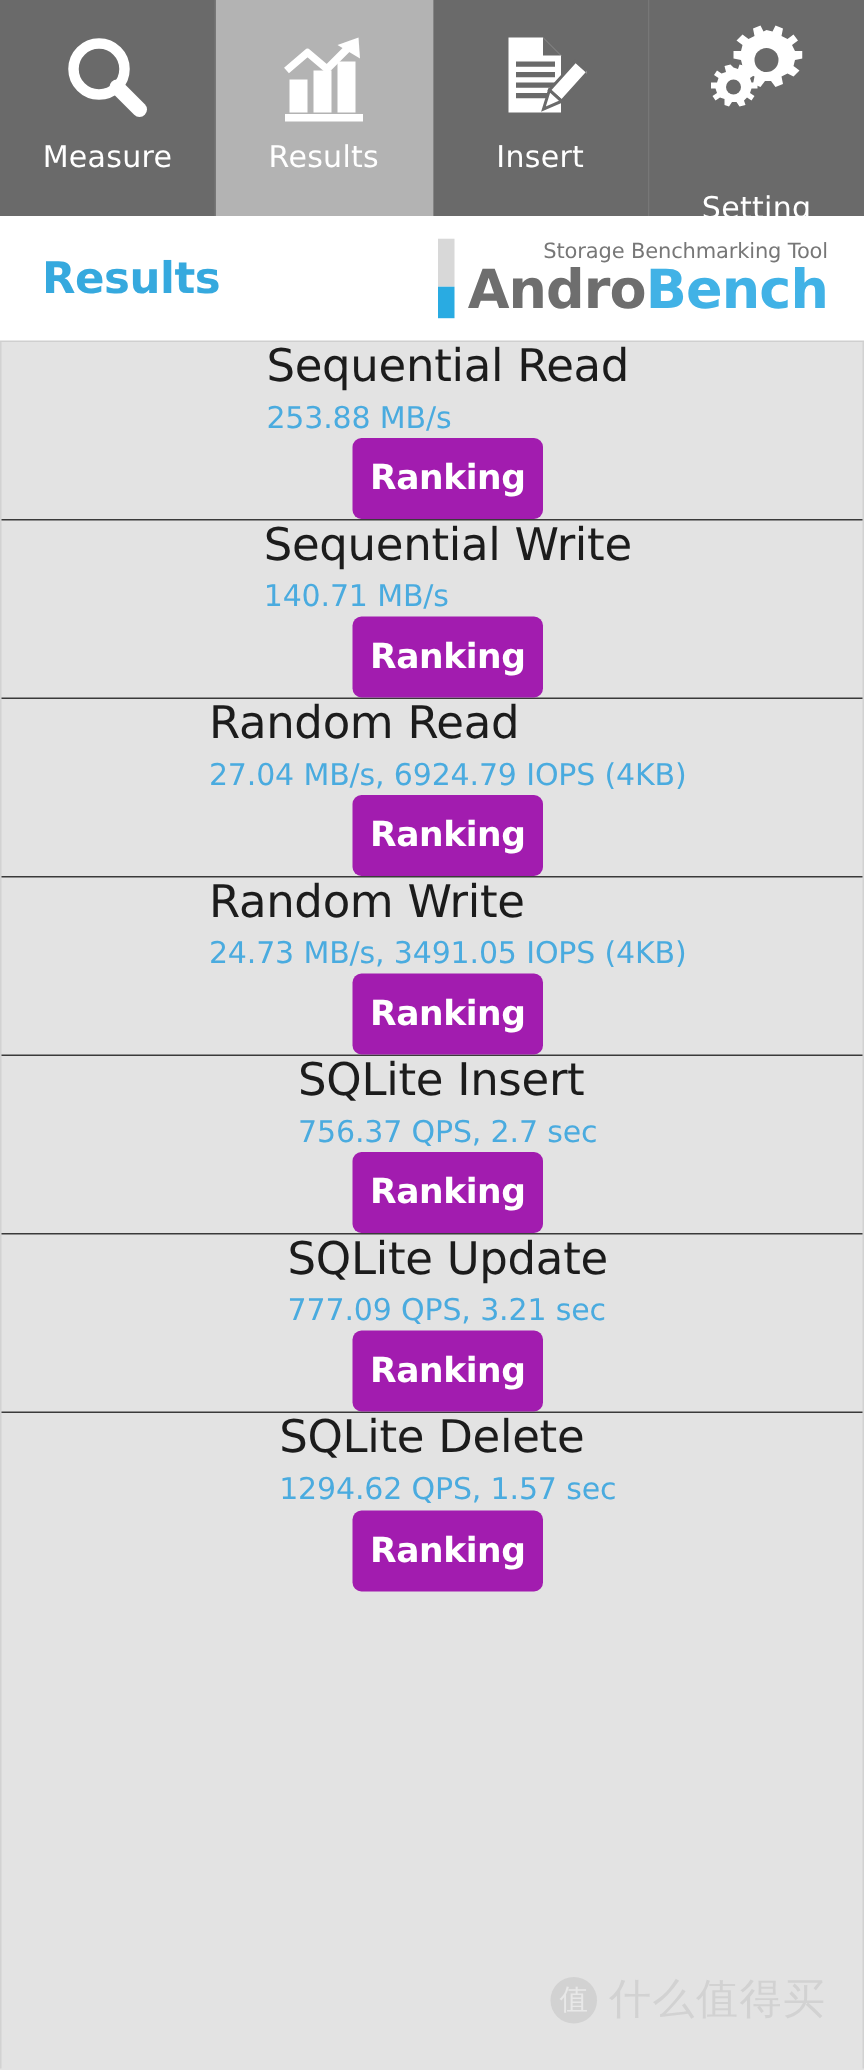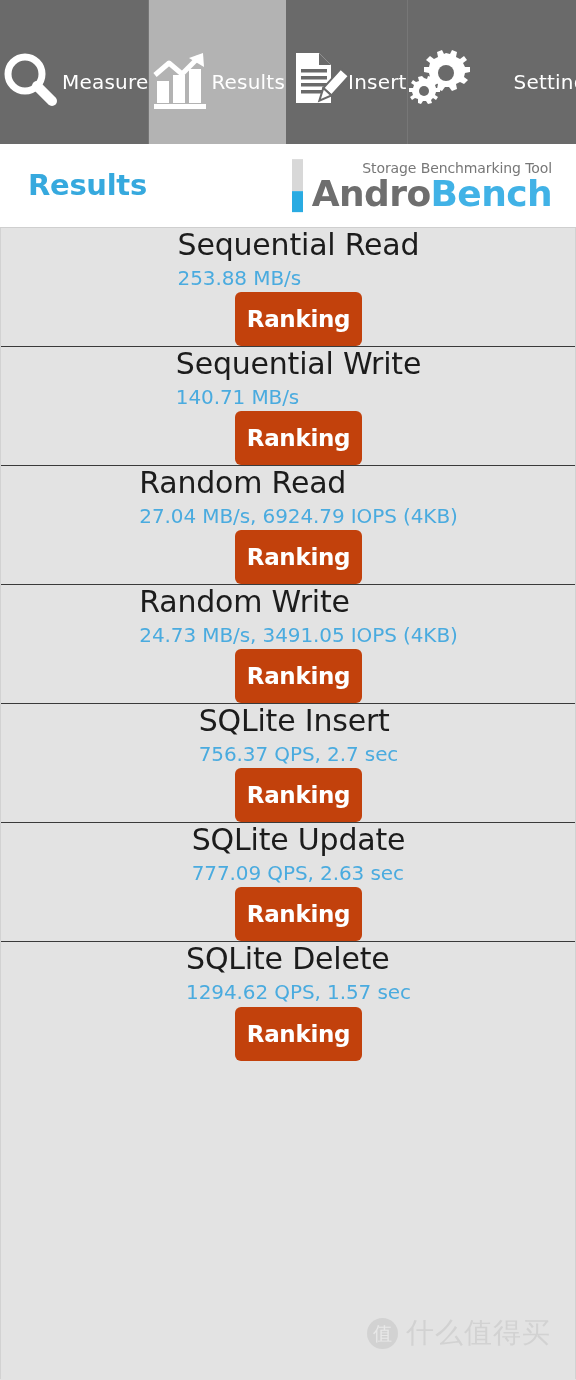--- a/index.html
+++ b/index.html
@@ -19,21 +19,21 @@
   
   #tabbar {
     display: flex;
     height: 144px;
     width: 576px;
     background: #6a6a6a;
   }
   .tab {
     flex: 1 1 0;
     display: flex;
-    flex-direction: row;
+    flex-direction: column;
     align-items: center;
     justify-content: flex-start;
     padding-top: 16px;
     background: #6a6a6a;
     border-right: 1px solid #777777;
     position: relative;
   }
   .tab:last-child { border-right: none; gap: 44px; }
   .tab.active { background: #b3b3b3; border-right-color: #b3b3b3; }
   .tab-icon {
@@ -134,21 +134,21 @@
     color: #4aabdf;
     line-height: 1.35;
     letter-spacing: -0.1px;
     margin-top: 3px;
     white-space: nowrap;
   }
   .ranking-button {
     flex: 0 0 auto;
     width: 127px;
     height: 54px;
-    background: #c2410c;
+    background: #a21caf;
     border: none;
     border-radius: 6px;
     color: #ffffff;
     font-family: "DejaVu Sans", sans-serif;
     font-size: 23px;
     font-weight: bold;
     letter-spacing: -0.3px;
     cursor: pointer;
     display: flex;
     align-items: center;
@@ -300,21 +300,21 @@
     <div class="result-row">
       <div class="result-texts">
         <div class="result-name">SQLite Insert</div>
         <div class="result-value">756.37 QPS, 2.7 sec</div>
       </div>
       <button class="ranking-button">Ranking</button>
     </div>
     <div class="result-row">
       <div class="result-texts">
         <div class="result-name">SQLite Update</div>
-        <div class="result-value">777.09 QPS, 2.63 sec</div>
+        <div class="result-value">777.09 QPS, 3.21 sec</div>
       </div>
       <button class="ranking-button">Ranking</button>
     </div>
     <div class="result-row last">
       <div class="result-texts">
         <div class="result-name">SQLite Delete</div>
         <div class="result-value">1294.62 QPS, 1.57 sec</div>
       </div>
       <button class="ranking-button">Ranking</button>
     </div>

